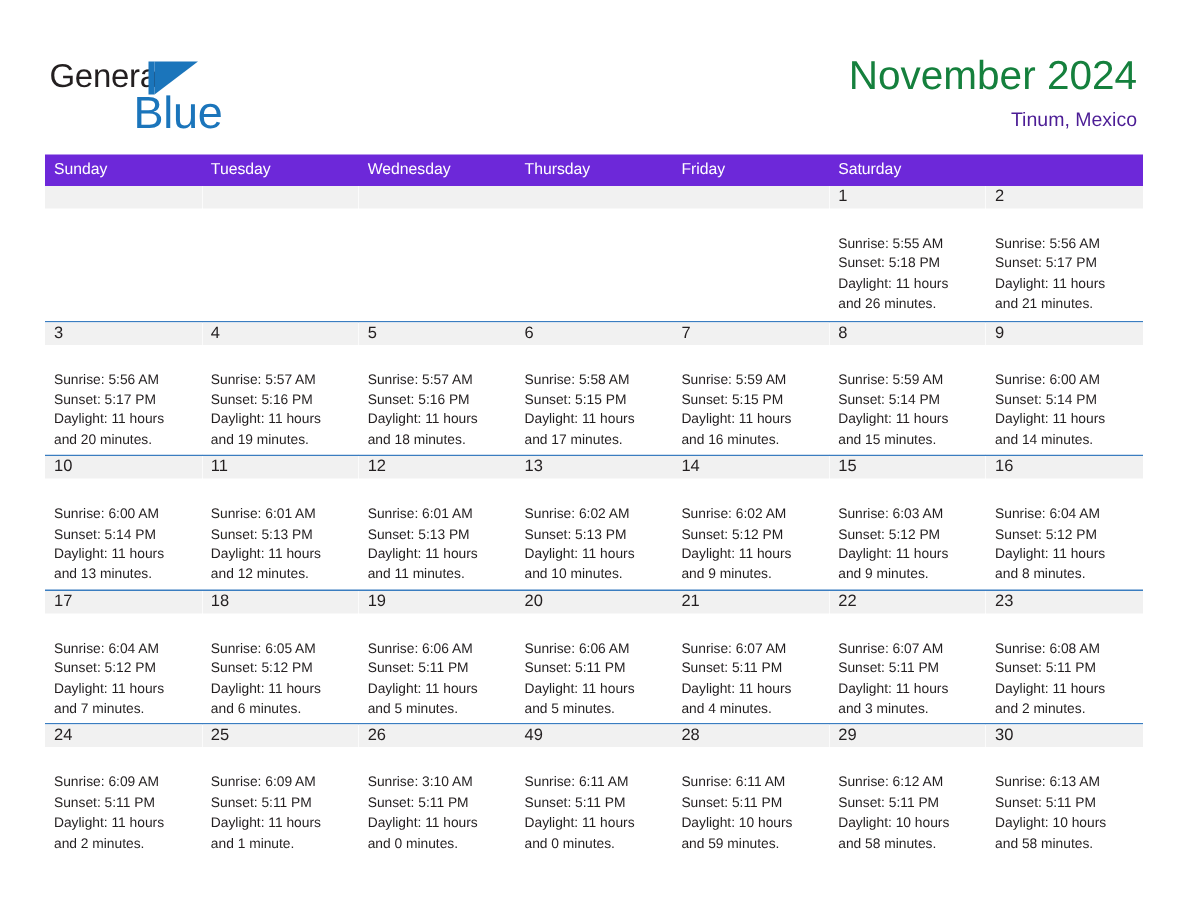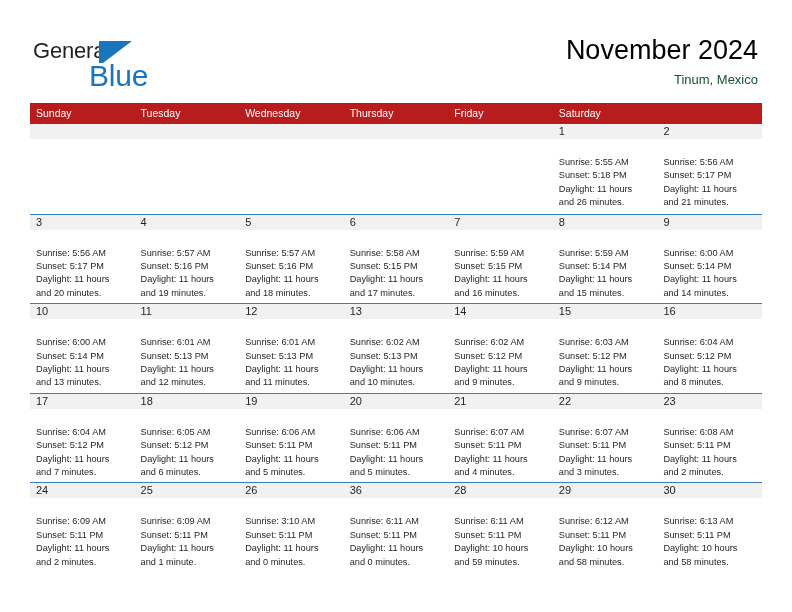--- a/index.html
+++ b/index.html
@@ -82,47 +82,47 @@
   }
 
   .title-block {
     position: absolute;
     right: 34px;
     top: 34px;
     text-align: right;
   }
   .month-title {
     font-size: 27px;
-    color: #000000;
+    color: #15803d;
     line-height: 32px;
     white-space: nowrap;
     font-weight: normal;
     margin: 0;
   }
   .location {
     font-size: 13px;
-    color: #14532d;
+    color: #4c1d95;
     line-height: 18px;
     margin-top: 5px;
     white-space: nowrap;
   }
 
   
   .calendar {
     position: absolute;
     left: 30px;
     top: 103px;
     width: 732px;
   }
 
   .weekday-row {
     display: flex;
     width: 732px;
     height: 21px;
-    background: #b91c1c;
+    background: #6d28d9;
   }
   .weekday-cell {
     width: 104.57px;
     height: 21px;
     box-sizing: border-box;
     padding-left: 6px;
     color: #ffffff;
     font-size: 10.5px;
     line-height: 21px;
     white-space: nowrap;
@@ -495,21 +495,21 @@
           <span class="daynum">26</span>
           <div class="info">
             <div>Sunrise: 3:10 AM</div>
             <div>Sunset: 5:11 PM</div>
             <div>Daylight: 11 hours</div>
             <div>and 0 minutes.</div>
           </div>
         </div>
       <div class="day-cell">
           <span class="daynum-band"></span>
-          <span class="daynum">36</span>
+          <span class="daynum">49</span>
           <div class="info">
             <div>Sunrise: 6:11 AM</div>
             <div>Sunset: 5:11 PM</div>
             <div>Daylight: 11 hours</div>
             <div>and 0 minutes.</div>
           </div>
         </div>
       <div class="day-cell">
           <span class="daynum-band"></span>
           <span class="daynum">28</span>

